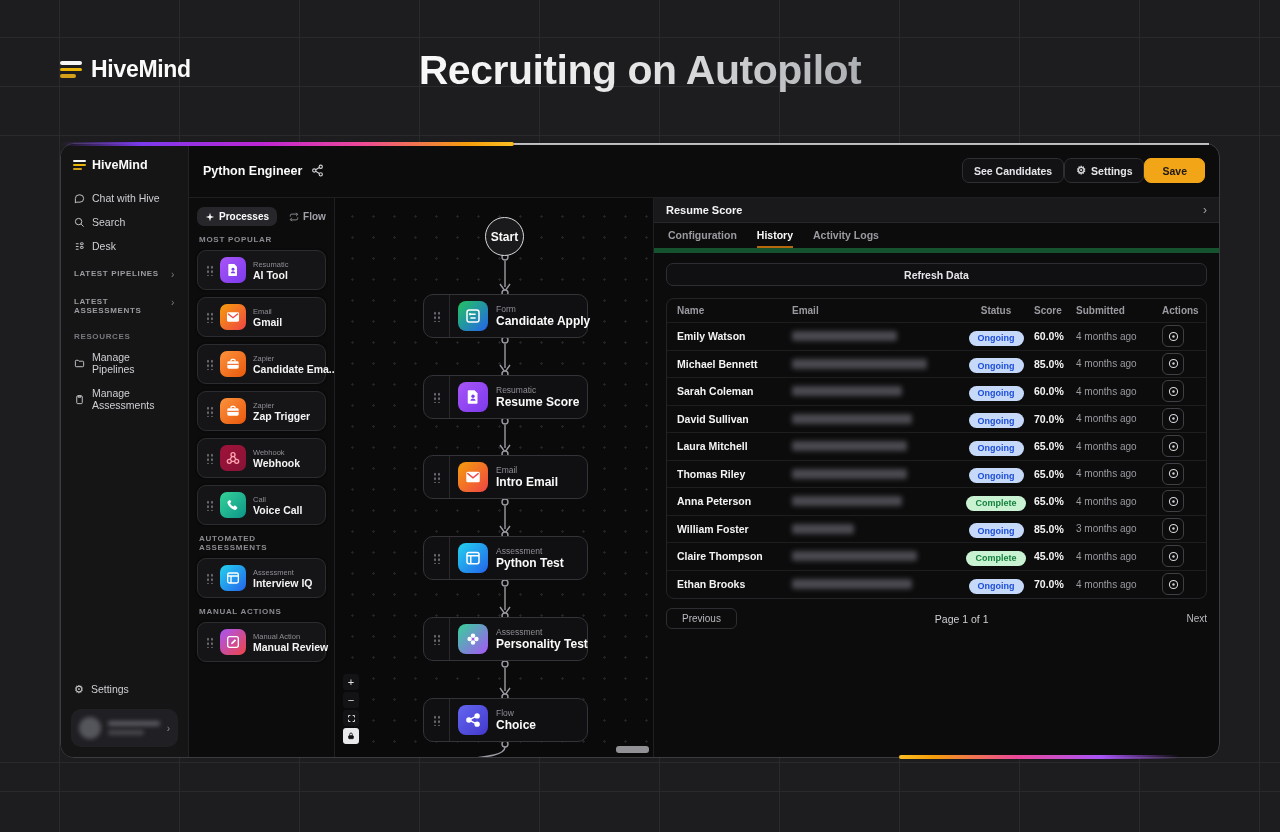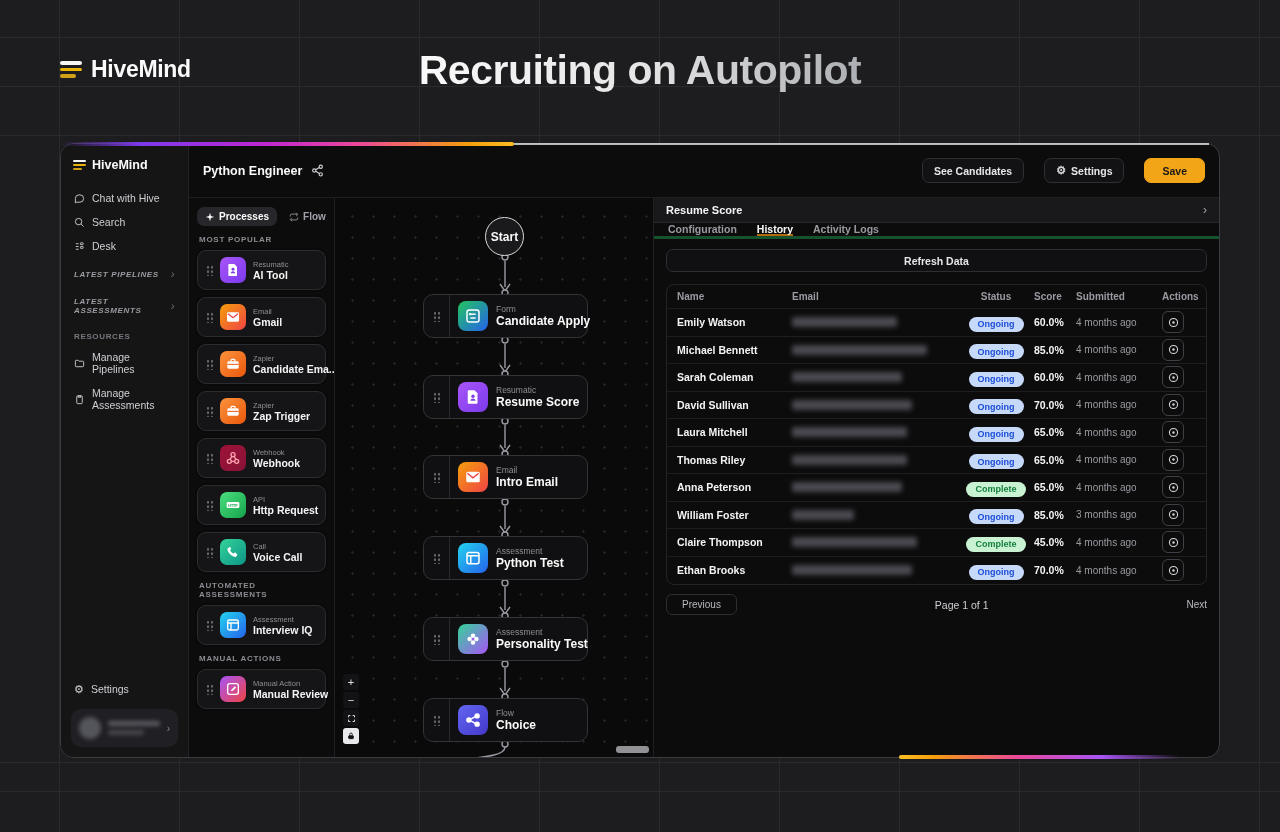--- a/index.html
+++ b/index.html
@@ -41,40 +41,40 @@
   .sb-logo { display:flex; align-items:center; gap:6px; padding:0 2px 14px; }
   .sb-bars { display:flex; flex-direction:column; gap:2px; width:13px; }
   .sb-bars i { display:block; height:2px; border-radius:1px; }
   .sb-bars i:nth-child(1){ background:#f5f5f4; width:13px; }
   .sb-bars i:nth-child(2){ background:#eab308; width:13px; }
   .sb-bars i:nth-child(3){ background:#d4a017; width:9px; }
   .sb-logo-name { color:#fafafa; font-size:12.5px; font-weight:700; }
   .sb-item { display:flex; align-items:center; gap:7px; color:#cfcfd4; font-size:10.5px;
     padding:6px 3px; border-radius:6px; cursor:pointer; }
   .sb-item svg { flex:none; }
-  .sb-group { display:flex; align-items:center; justify-content:space-between; color:#9b9ba1;
-    font-size:8px; font-weight:700; letter-spacing:.08em; padding:11px 3px 6px; cursor:pointer;font-style:italic; }
+  .sb-group { display:flex; align-items:flex-start; justify-content:space-between; color:#9b9ba1;
+    font-size:8px; font-weight:700; letter-spacing:.08em; padding:11px 3px 6px; cursor:pointer; }
   .sb-group .chev { color:#7d7d84; font-size:10px; font-weight:400; }
   .sb-label { color:#77777e; font-size:8px; font-weight:700; letter-spacing:.08em; padding:11px 3px 4px; }
   .sb-spacer { flex:1; }
   .sb-settings { display:flex; align-items:center; gap:7px; color:#cfcfd4; font-size:10.5px; padding:6px 3px; cursor:pointer; }
   .user-card { margin-top:8px; background:#202024; border-radius:10px; height:38px;
     display:flex; align-items:center; gap:7px; padding:0 8px; }
   .user-avatar { width:22px; height:22px; border-radius:50%; background:#55555c; filter:blur(2px); flex:none; }
   .user-lines { flex:1; display:flex; flex-direction:column; gap:4px; }
   .user-lines i { display:block; height:5px; border-radius:2px; background:#5a5a61; filter:blur(2px); }
   .user-lines i:nth-child(2){ width:70%; background:#47474d; }
   .user-chev { color:#8b8b92; font-size:10px; }
 
   
   .main { flex:1; display:flex; flex-direction:column; min-width:0; }
   .main-header { height:53px; flex:none; display:flex; align-items:center; padding:16px 14px; }
   .mh-title { color:#fafafa; font-size:12.5px; font-weight:700; }
   .mh-share { margin-left:9px; display:flex; align-items:center; cursor:pointer; }
-  .mh-actions { margin-left:auto; display:flex; gap:20px; align-items:center; }
+  .mh-actions { margin-left:auto; display:flex; gap:0; align-items:center; }
   .btn { display:flex; align-items:center; gap:5px; height:25px; padding:0 11px; border-radius:7px;
     background:#121214; border:1px solid #2e2e33; color:#e6e6ea; font-size:10.5px; font-weight:600; cursor:pointer; }
   .btn-save { background:#f2a516; border-color:#f2a516; color:#1c1917; padding:0 17px; }
   .gear { font-size:11px; line-height:1; color:#d4d4d8; }
 
   .main-body { flex:1; display:flex; min-height:0; }
 
   
   .palette { width:145px; flex:none; border-top:1px solid #1f1f22; padding:9px 8px; overflow:hidden; }
   .pal-tabs { display:flex; align-items:center; gap:4px; margin-bottom:4px; }
@@ -118,21 +118,21 @@
   .zbtn.white { background:#e9e9ec; color:#121214; }
   .hscroll { position:absolute; right:4px; bottom:4px; width:33px; height:7px; background:#a9a9af;
     opacity:.85; border-radius:3px; cursor:grab; }
 
   
   .inspector { width:565px; flex:none; display:flex; flex-direction:column; border-top:1px solid #1f1f22; }
   .insp-header { height:25px; flex:none; background:#19191b; border-bottom:1px solid #27272a;
     display:flex; align-items:center; padding:0 12px; }
   .insp-title { color:#f4f4f5; font-size:11px; font-weight:700; }
   .insp-chev { margin-left:auto; color:#a1a1a8; font-size:12px; cursor:pointer; }
-  .insp-tabs { display:flex; gap:20px; padding:0 14px; height:16px; align-items:stretch; border-bottom:3px solid #14532d; }
+  .insp-tabs { display:flex; gap:20px; padding:0 14px; height:30px; align-items:stretch; border-bottom:5px solid #14532d; }
   .itab { display:flex; align-items:center; color:#9a9aa1; font-size:10.5px; font-weight:600;
     border-bottom:2px solid transparent; cursor:pointer; }
   .itab.active { color:#fafafa; border-bottom-color:#b4690e; }
   .refresh-btn { margin:10px 12px 8px; height:23px; border:1px solid #2e2e32; border-radius:7px;
     background:#101013; color:#e6e6ea; font-size:10.5px; font-weight:600; cursor:pointer;
     font-family:"Liberation Sans", sans-serif; }
   .table { margin:4px 12px 0; border:1px solid #242428; border-radius:8px; overflow:hidden; }
   .trow { display:flex; align-items:center; height:27.5px; border-bottom:1px solid #1e1e21; padding:0 10px; }
   .trow:last-child { border-bottom:none; }
   .thead { color:#9a9aa1; font-size:10px; font-weight:600; height:24px; }
@@ -382,35 +382,20 @@
                     <circle cx="12" cy="7" r="3"></circle>
                     <path d="M10.5 9.5L7.5 14M13.5 9.5l3 4.5M9.5 17h5"></path>
                   </svg>
                 </span>
     <span class="pal-text">
       <div class="pal-cat">Webhook</div>
       <div class="pal-name">Webhook</div>
     </span>
   </div>
 
-  <div class="pal-card">
-    <span class="drag-dots">
-                  <span class="dots6"></span>
-                </span>
-    <span class="nicon" style="background: linear-gradient(135deg, rgb(74, 222, 128), rgb(22, 163, 74));">
-                  <svg viewBox="0 0 24 24">
-                    <rect x="2.5" y="7.5" width="19" height="9" rx="2" fill="#fff"></rect>
-                    <text x="12" y="14.4" font-size="5.4" font-weight="bold" fill="#16a34a" text-anchor="middle" font-family="sans-serif">HTTP</text>
-                  </svg>
-                </span>
-    <span class="pal-text">
-      <div class="pal-cat">API</div>
-      <div class="pal-name">Http Request</div>
-    </span>
-  </div>
 
   <div class="pal-card">
     <span class="drag-dots">
                   <span class="dots6"></span>
                 </span>
     <span class="nicon" style="background: linear-gradient(135deg, rgb(52, 211, 153), rgb(13, 148, 136));">
                   <svg viewBox="0 0 24 24">
                     <path d="M6.6 3.8l2.3 2.3c.5.5.5 1.3 0 1.8L7.6 9.2c.9 2 2.9 4.2 5.1 5.2l1.3-1.3c.5-.5 1.3-.5 1.8 0l2.3 2.3c.5.5.5 1.3 0 1.8l-1.5 1.5c-.7.7-1.8 1-2.8.6-4.5-1.7-8.3-5.5-10-10-.4-1-.1-2.1.6-2.8l1.4-1.4c.5-.5 1.3-.5 1.8 0z" fill="#fff"></path>
                   </svg>
                 </span>

